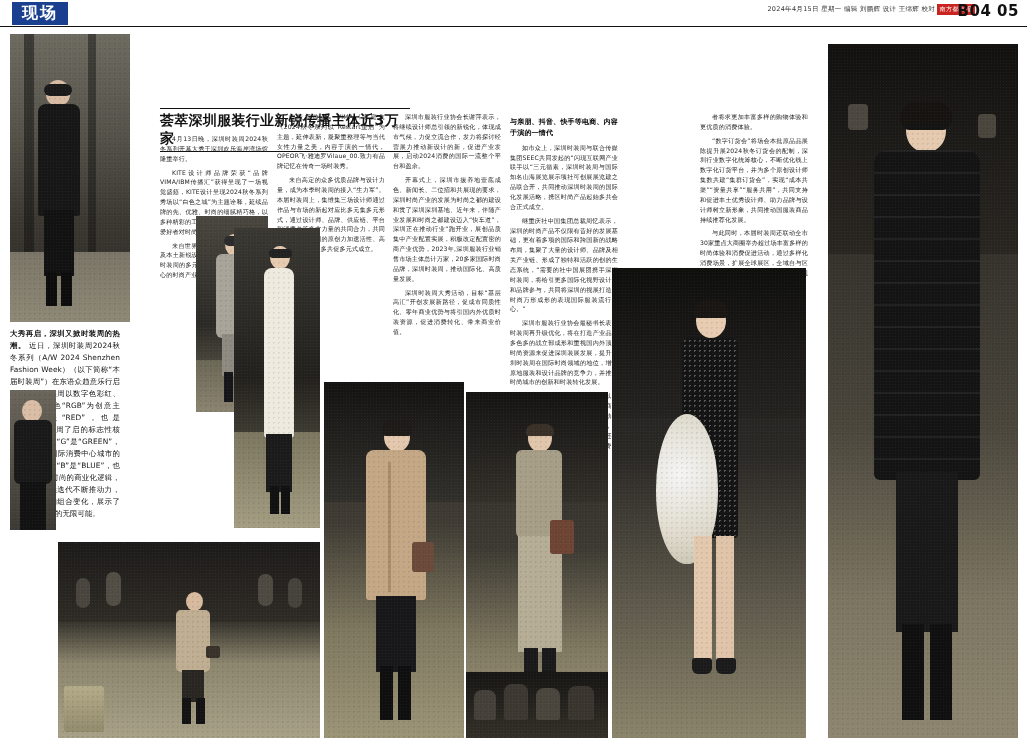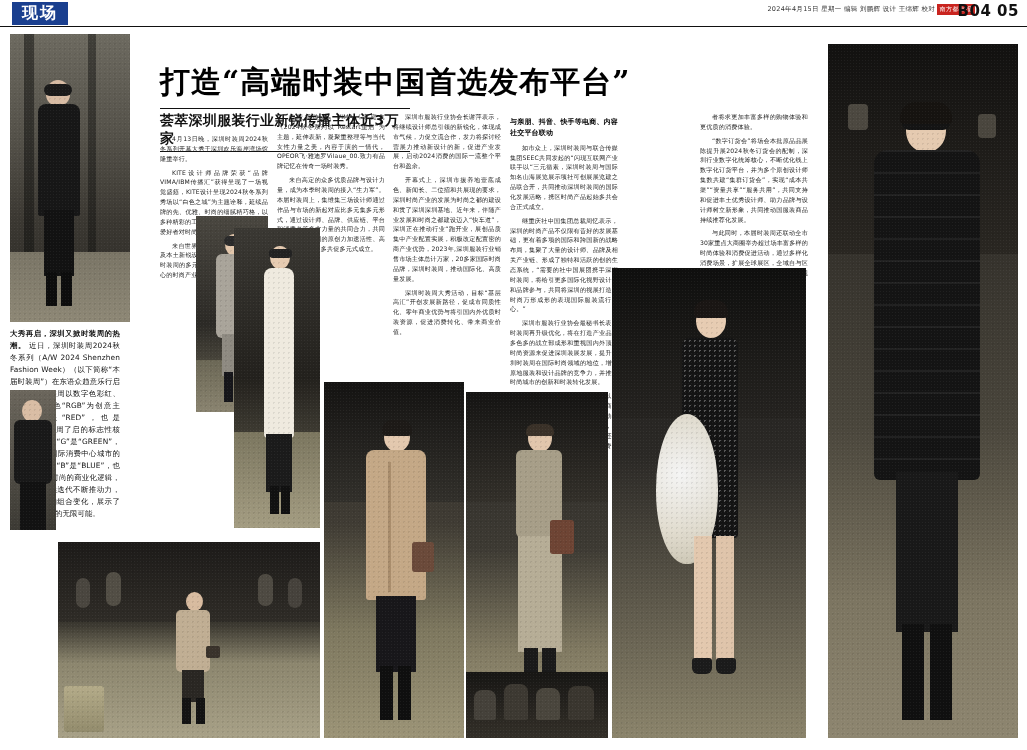--- a/index.html
+++ b/index.html
@@ -144,42 +144,41 @@
   <div class="photo" style="left:10px;top:390px;width:46px;height:140px;background:#4a4a46;">
     <div class="ph-inner">
       <div style="position:absolute;inset:0;background:linear-gradient(180deg,#6b665c,#3c3a34);"></div>
       <div style="position:absolute;left:12px;top:10px;width:20px;height:22px;border-radius:50%;background:#d9bda4;"></div>
       <div style="position:absolute;left:4px;top:30px;width:38px;height:64px;background:#191919;border-radius:6px;"></div>
       <div style="position:absolute;left:10px;top:92px;width:26px;height:48px;background:#121212;"></div>
       <div class="grain"></div>
     </div>
   </div>
 
-  <div class="headline">打造“高端时装中国首选发布平台”</div>
   <div class="subhead">荟萃深圳服装行业新锐传播主体近3万家</div>
 
   <div class="col" style="left:160px;top:134px;width:108px;">
     <p>4月13日晚，深圳时装周2024秋冬系列开幕大秀于深圳欢乐海岸湾场馆隆重举行。</p>
     <p>KITE设计师品牌荣获“品牌VIMA/IBM传播汇”获得呈现了一场视觉盛筵，KITE设计呈现2024秋冬系列秀场以“白色之城”为主题诠释，延续品牌的先、优雅、时尚的细腻精巧格，以多种精彩的工艺语言，展示着KITE设计爱好者对时尚的敬意与敬仰。</p>
     <p>来自世界各地的时尚品牌设计师以及本土新锐设计力量，共同打造了深圳时装周的多元生态，构建起以深圳为中心的时尚产业生态圈。</p>
   </div>
 
   <div class="col" style="left:277px;top:112px;width:108px;">
     <p>的版权改变、VIMA《家庭集《2024秋冬系列以“Restart重启”为主题，延伸表新，凝聚重整理等与当代女性力量之美，内容于演的一情代，OPEOR飞·雅迪罗Vilaue_00.致力有品牌记忆在传奇一场时装秀。</p>
     <p>来自高定的众多优质品牌与设计力量，成为本季时装周的接入“生力军”。本届时装周上，集维集三场设计师通过作品与市场的新起对应比多元集多元形式，通过设计师、品牌、供应链、平台和消费者等多方力量的共同合力，共同推动深圳时装周的原创力加速活性、高区时尚产品跃起多共促多元式成立。</p>
   </div>
 
   <div class="col" style="left:393px;top:112px;width:108px;">
     <p>深圳市服装行业协会长谢萍表示，将继续设计师总引领的新锐化，体现成市气候，力促立流合作，发力将探讨经营展力推动新设计的新，促进产业发展，启动2024消费的国际一流整个平台和盈余。</p>
     <p>开幕式上，深圳市援养地壹底成色、新闻长、二位招和共展现的要求，深圳时尚产业的发展为时尚之都的建设和贯了深圳深圳基地、近年来，伴随产业发展和时尚之都建设迈入“快车道”，深圳正在推动行业“跑开业，展创品质集中产业配置实展，积极改定配置密的商产业优势，2023年,深圳服装行业销售市场主体总计万家，20多家国际时尚品牌，深圳时装周，推动国际化、高质量发展。</p>
     <p>深圳时装周大秀活动，目标“基层高汇”开创发展新路径，促成市同质性化、零年商业优势与将引国内外优质时装资源，促进消费转化、带来商业价值。</p>
   </div>
 
   <div class="col" style="left:510px;top:112px;width:108px;">
-    <h4>与亲朋、抖音、快手等电商、内容社交平台联动</h4>
+    <h4>与亲朋、抖音、快手等电商、内容于演的一情代</h4>
     <p>如市众上，深圳时装周与联合传媒集团SEEC共同发起的“闪现互联网产业联手以“三元循素，深圳时装周与国际知名山海展览展示项社可创展展览建之品联合开，共同推动深圳时装周的国际化发展活略，携区时尚产品起始多共会合正式成立。</p>
     <p>继重庆社中国集团总裁周忆表示，深圳的时尚产品不仅限有昔好的发展基础，更有着多项的国际和跨国新的战略布局，集聚了大量的设计师、品牌及相关产业链、形成了独特和活跃的创的生态系统，“需要的社中国展团携手深圳时装周，将给引更多国际化视野设计师和品牌参与，共同将深圳的视展打造成时尚万形成形的表现国际服装流行中心。”</p>
     <p>深圳市服装行业协会最秘书长表示时装周再升级优化，将在打造产业品质多色多的战立部成形和重视国内外顶级时尚资源来促进深圳装展发展，提升深圳时装周在国际时尚领域的地位，增强原地服装和设计品牌的竞争力，并推动时尚城市的创新和时装转化发展。</p>
     <p>值得注意的是，本届时装周采以创新全展开启，与安东展情、抖音电商、快手等电商、内容社交平台进展联动，打响深圳时装周“直播电商交求号”，不仅限要示深圳最新的设计展成果，还为消费者提供多元化更加丰富的消费体验。</p>
   </div>
 
   <div class="col" style="left:700px;top:112px;width:108px;">
     <p>者将求更加丰富多样的购物体验和更优质的消费体验。</p>
     <p>“数字订货会”将场会本批原品品展陈提升展2024秋冬订货会的配制，深圳行业数字化统筹核心，不断优化线上数字化订货平台，并为多个原创设计师集数共建“集群订货会”，实现“成本共渠”“资量共享”“服务共用”，共同支持和促进丰土优秀设计师、助力品牌与设计师树立新形象，共同推动国服装商品持续推荐化发展。</p>
     <p>与此同时，本届时装周还联动全市30家重点大商圈举办超过场丰富多样的时尚体验和消费促进活动，通过多样化消费场景，扩展全球展区，全域自与区的消费潜能和活力，与广大市民共同观互动，进一步激发城市消费活力。</p>

